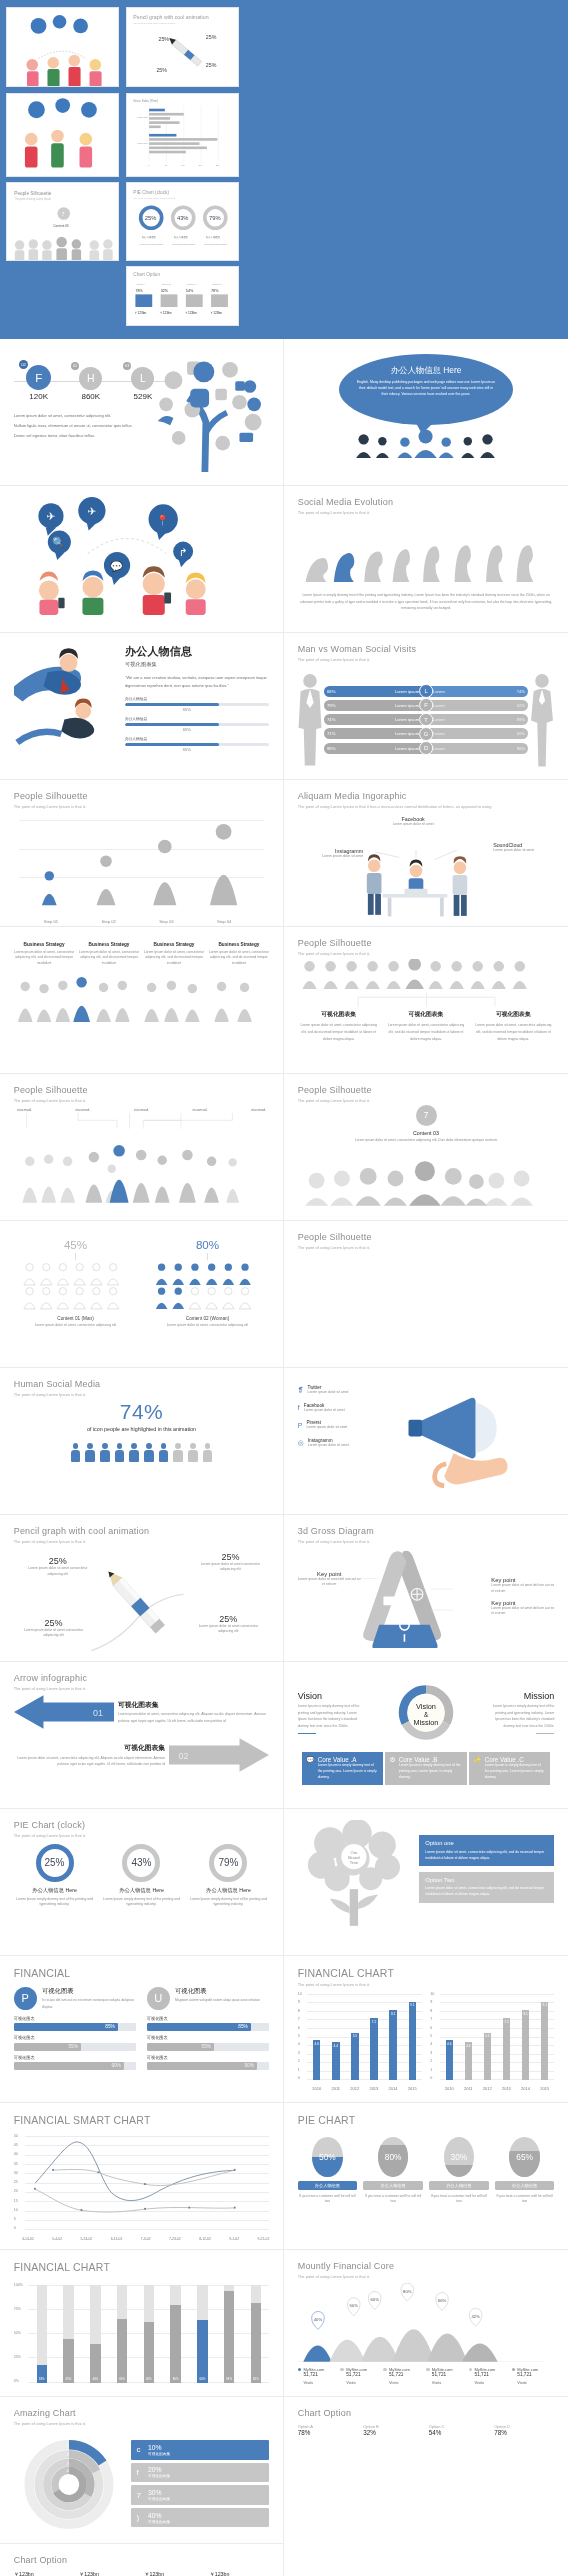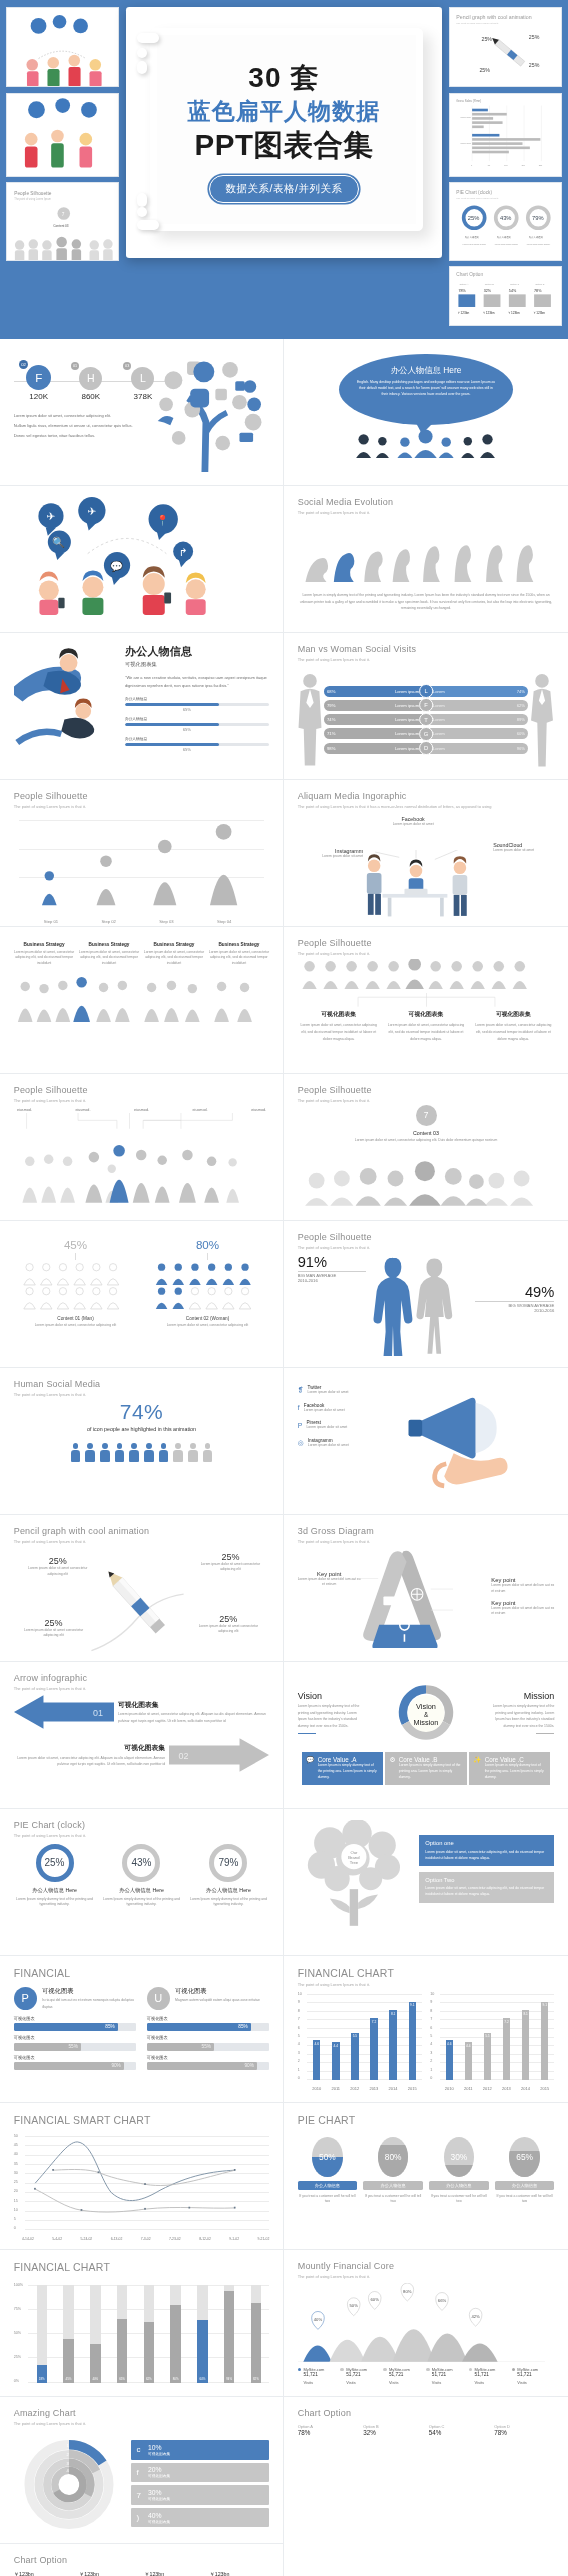--- a/index.html
+++ b/index.html
@@ -175,41 +175,20 @@
             <g fill="#dcdcdc">
               <circle cx="166" cy="118" r="9"></circle>
                 <rect x="157" y="128" width="18" height="22" rx="4"></rect>
               <circle cx="192" cy="116" r="9"></circle>
                 <rect x="183" y="126" width="18" height="24" rx="4"></rect>
             </g>
           </svg>
         </div>
       </div>
 
-      <div class="hero-col center">
-        <div class="hero-center-card">
-          <div class="frame-deco"></div>
-          <div class="bracket">
-            <i class="a"></i>
-              <i class="b"></i>
-              <i class="c"></i>
-          </div>
-          <div class="bracket low">
-            <i class="c"></i>
-              <i class="b"></i>
-              <i class="a"></i>
-          </div>
-          <div class="hero-text">
-            <div class="t-count">30 套</div>
-            <div class="t-sub">蓝色扁平人物数据</div>
-            <div class="t-main">PPT图表合集</div>
-            <div class="t-pill">数据关系/表格/并列关系</div>
-          </div>
-        </div>
-      </div>
 
       <div class="hero-col side">
         <div class="mini h1">
           <svg viewBox="0 0 215 152" width="113" height="80">
             <text x="12" y="20" font-size="10" fill="#9a9a9a">Pencil graph with cool animation</text>
             <text x="12" y="31" font-size="4.5" fill="#c3c3c3">The point of using Lorem Ipsum is that it.</text>
             <g transform="rotate(40 110 90)">
               <rect x="78" y="78" width="64" height="12" fill="#e8e8e8" stroke="#ccc"></rect>
               <rect x="108" y="78" width="16" height="12" fill="#4a7ebb"></rect>
               <polygon points="78,78 66,84 78,90" fill="#2b2b2b"></polygon>
@@ -324,21 +303,21 @@
             <div style="font-size:8px;color:#2b2b2b;margin-top:2.1px">120K</div>
           </div>
           <div style="position:relative;width:50px;text-align:center;padding-top:4.2px">
             <div style="position:absolute;left:5.3px;top:-1.1px;width:8px;height:8px;border-radius:50%;background:#aaa;color:#fff;font-size:3.7px;line-height:8px">01</div>
             <div style="width:23px;height:23px;border-radius:50%;background:#c2c2c2;color:#fff;font-size:10.5px;line-height:23px;margin:0 auto">H</div>
             <div style="font-size:8px;color:#2b2b2b;margin-top:2.1px">860K</div>
           </div>
           <div style="position:relative;width:50px;text-align:center;padding-top:2.1px">
             <div style="position:absolute;left:5.3px;top:-3.2px;width:8px;height:8px;border-radius:50%;background:#aaa;color:#fff;font-size:3.7px;line-height:8px">03</div>
             <div style="width:23px;height:23px;border-radius:50%;background:#c2c2c2;color:#fff;font-size:10.5px;line-height:23px;margin:0 auto">L</div>
-            <div style="font-size:8px;color:#2b2b2b;margin-top:2.1px">378K</div>
+            <div style="font-size:8px;color:#2b2b2b;margin-top:2.1px">529K</div>
           </div>
         </div>
         <ul style="list-style:none;margin-top:11.6px;width:158px">
           <li class="tiny2" style="margin-bottom:3.7px">Lorem ipsum dolor sit amet, consectetur adipiscing elit.</li>
           <li class="tiny2" style="margin-bottom:3.7px">Nullam ligula risus, elementum ut ornare ut, consectetur quis tellus.</li>
           <li class="tiny2">Donec vel egestas tortor, vitae faucibus tellus.</li>
         </ul>
         <svg style="position:absolute;right:-3.2px;top:-9.5px" width="131" height="118" viewBox="0 0 250 225">
           <path d="M120 225 L122 130 q-8 -30 -34 -46" stroke="#4a7ebb" stroke-width="13" fill="none"></path>
           <path d="M122 150 q14 -26 40 -38" stroke="#4a7ebb" stroke-width="11" fill="none"></path>
@@ -977,42 +956,20 @@
           </svg>
           <div style="font-size:4.7px;color:#444;margin-top:5.3px">Content 02 (Woman)</div>
           <div class="tiny" style="margin-top:2.1px">Lorem ipsum dolor sit amet, consectetur adipiscing elit</div>
         </div>
       </div>
     </div>
 
     <div class="slide">
       <div class="s-title">People Silhouette</div>
       <div class="s-sub">The point of using Lorem Ipsum is that it.</div>
-      <div class="body-area" style="position:relative;margin-top:0">
-        <div style="position:absolute;left:0;top:3.2px;width:68px">
-          <div style="font-size:14.7px;color:#1c1c1c">91%</div>
-          <div style="height:0.5px;background:#cfcfcf;margin:1.1px 0 2.1px"></div>
-          <div style="font-size:4.2px;color:#7a7a7a">BIG MAN AVERAGE</div>
-          <div style="font-size:4.2px;color:#7a7a7a">2010-2016</div>
-        </div>
-        <div style="position:absolute;right:0;top:33px;width:79px;text-align:right">
-          <div style="font-size:14.7px;color:#1c1c1c">49%</div>
-          <div style="height:0.5px;background:#cfcfcf;margin:1.1px 0 2.1px"></div>
-          <div style="font-size:4.2px;color:#7a7a7a">BIG WOMAN AVERAGE</div>
-          <div style="font-size:4.2px;color:#7a7a7a">2010-2016</div>
-        </div>
-        <svg width="110" height="105" viewBox="0 0 210 200" style="position:absolute;left:63px;top:0">
-          <g fill="#4a7ebb">
-            <path d="M62 12 q-17 0 -17 18 q0 14 10 20 q-22 6 -25 26 l-6 52 q-1 9 7 10 q8 1 9 -8 l5 -36 l2 60 l-4 46 q-1 9 8 9 h8 l2 -66 l2 66 h8 q9 0 8 -9 l-4 -46 l2 -60 l5 36 q1 9 9 8 q8 -1 7 -10 l-6 -52 q-3 -20 -25 -26 q10 -6 10 -20 q0 -18 -17 -18z"></path>
-          </g>
-          <g fill="#c4c4c4">
-            <path d="M140 14 q-15 0 -15 17 q0 13 9 18 q-20 6 -22 24 l-6 48 q-1 8 6 9 q7 1 8 -7 l5 -33 l-3 36 h10 l-5 70 h9 l4 -54 l4 54 h9 l-5 -70 h10 l-3 -36 l5 33 q1 8 8 7 q7 -1 6 -9 l-6 -48 q-2 -18 -22 -24 q9 -5 9 -18 q0 -17 -15 -17z"></path>
-          </g>
-        </svg>
-      </div>
     </div>
 
     <div class="slide">
       <div class="s-title">Human Social Media</div>
       <div class="s-sub">The point of using Lorem Ipsum is that it.</div>
       <div class="body-area cc" style="margin-top:2.1px">
         <div style="font-size:21px;color:#4a7ebb;letter-spacing:0.5px">74%</div>
         <div style="font-size:5.3px;color:#333;margin-top:1.1px;max-width:137px;margin-left:auto;margin-right:auto;line-height:1.6">of icon people are highlighted in this animation</div>
         <div class="row" style="justify-content:center;gap:4.2px;margin-top:9.5px">
           <div class="pico">

